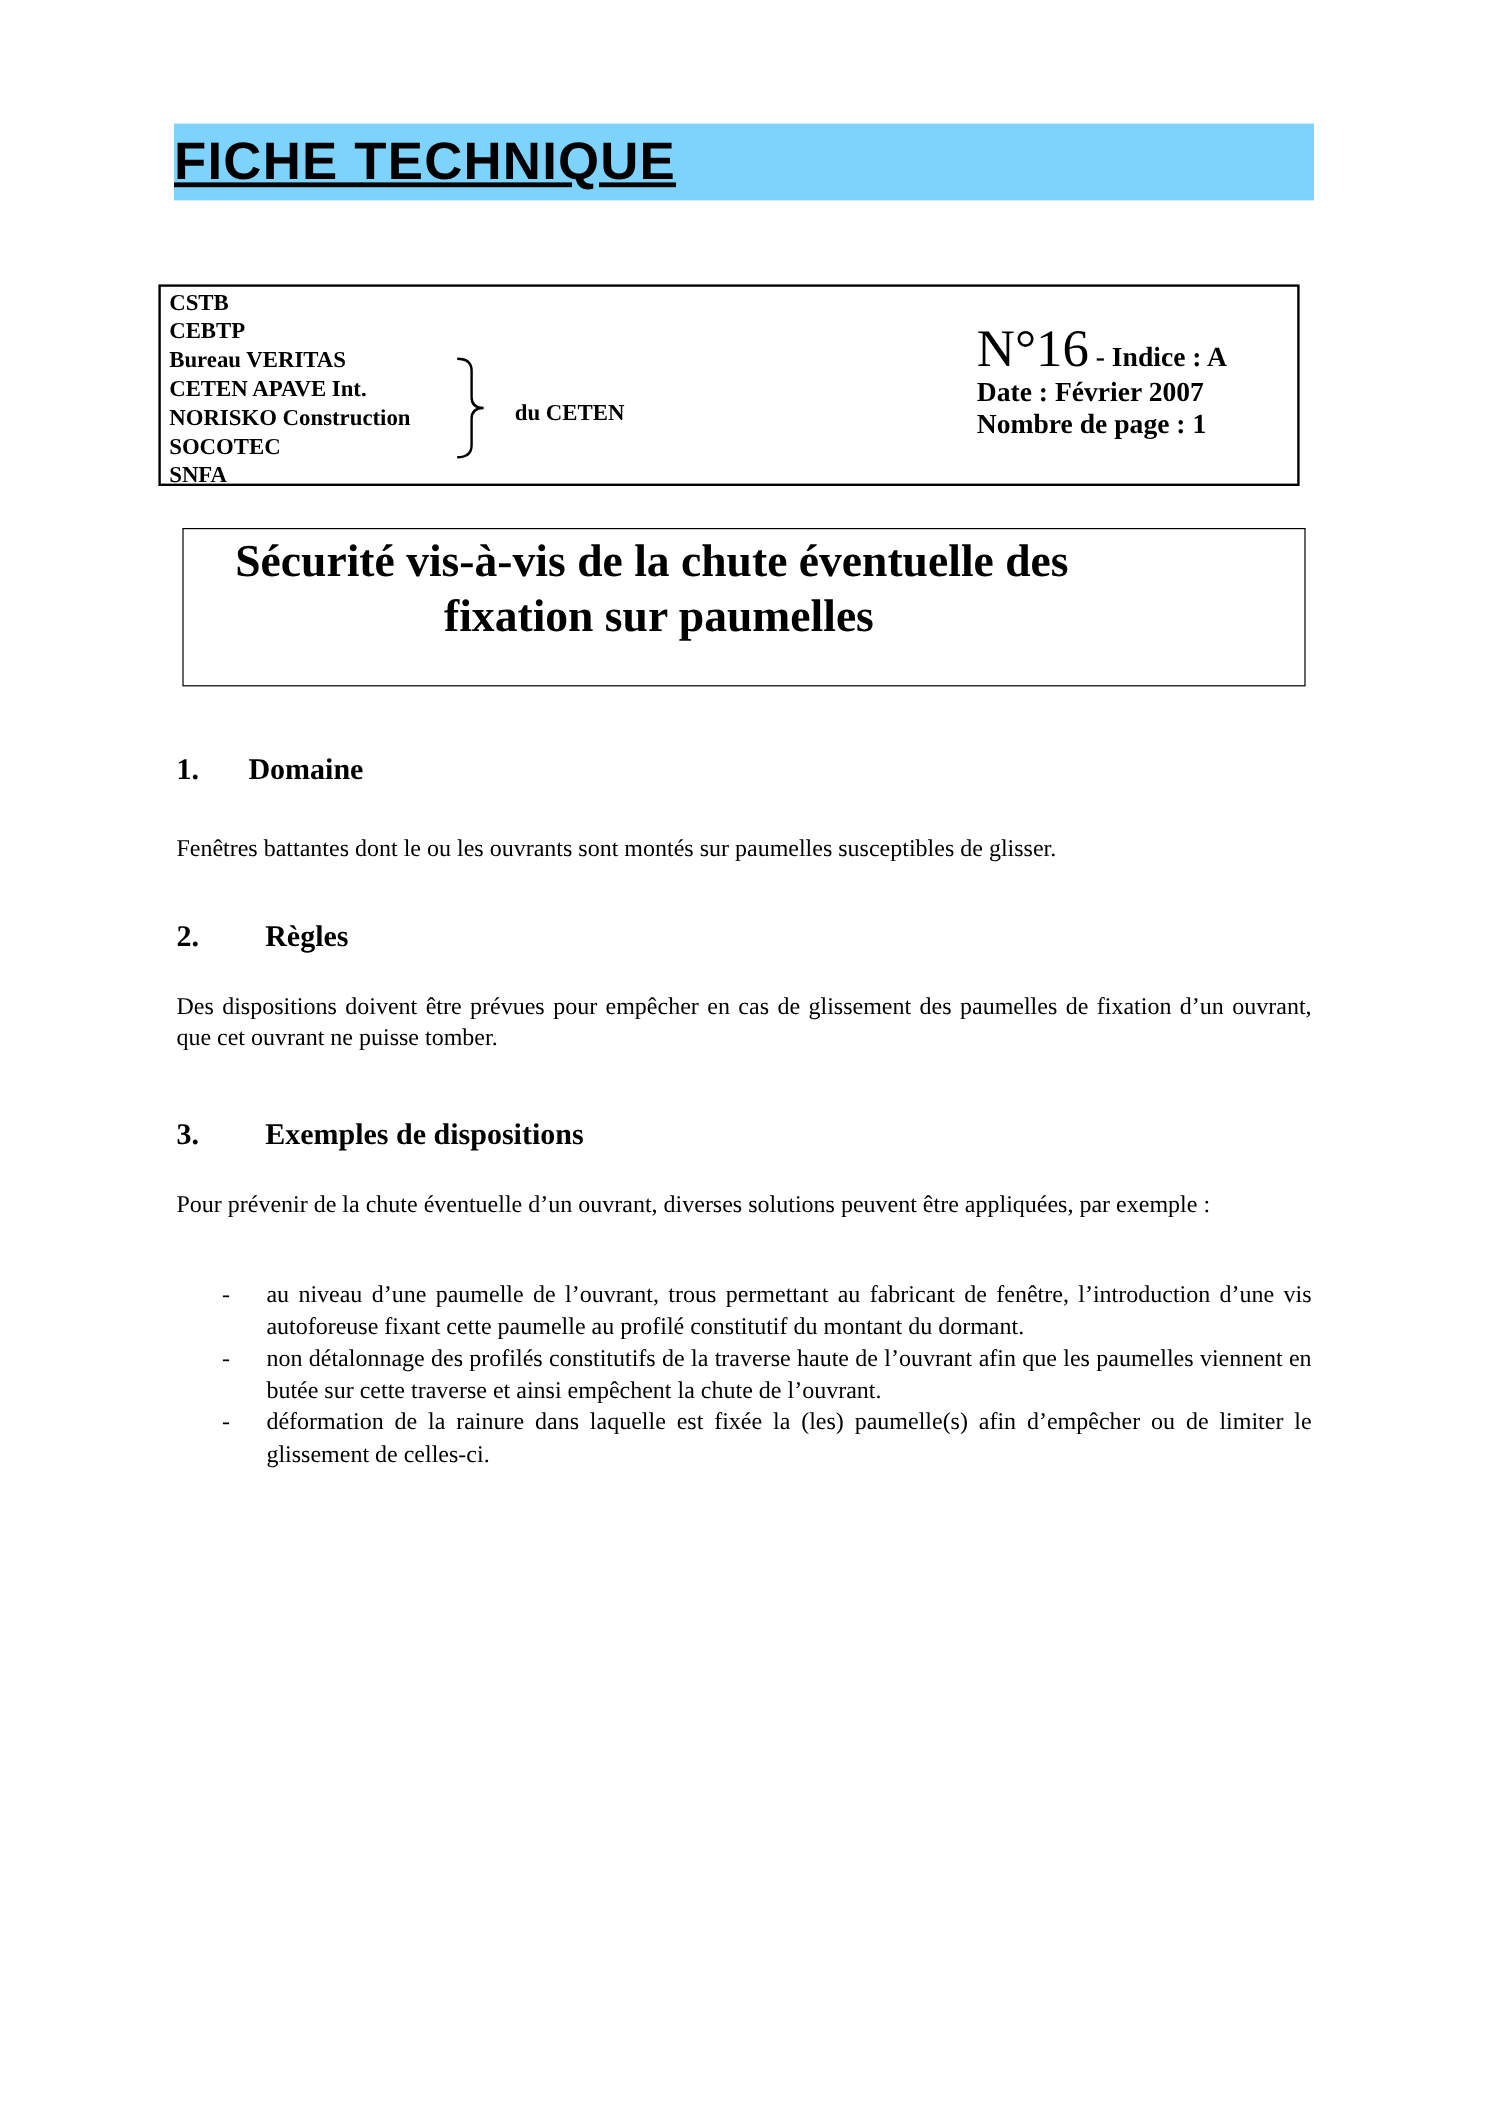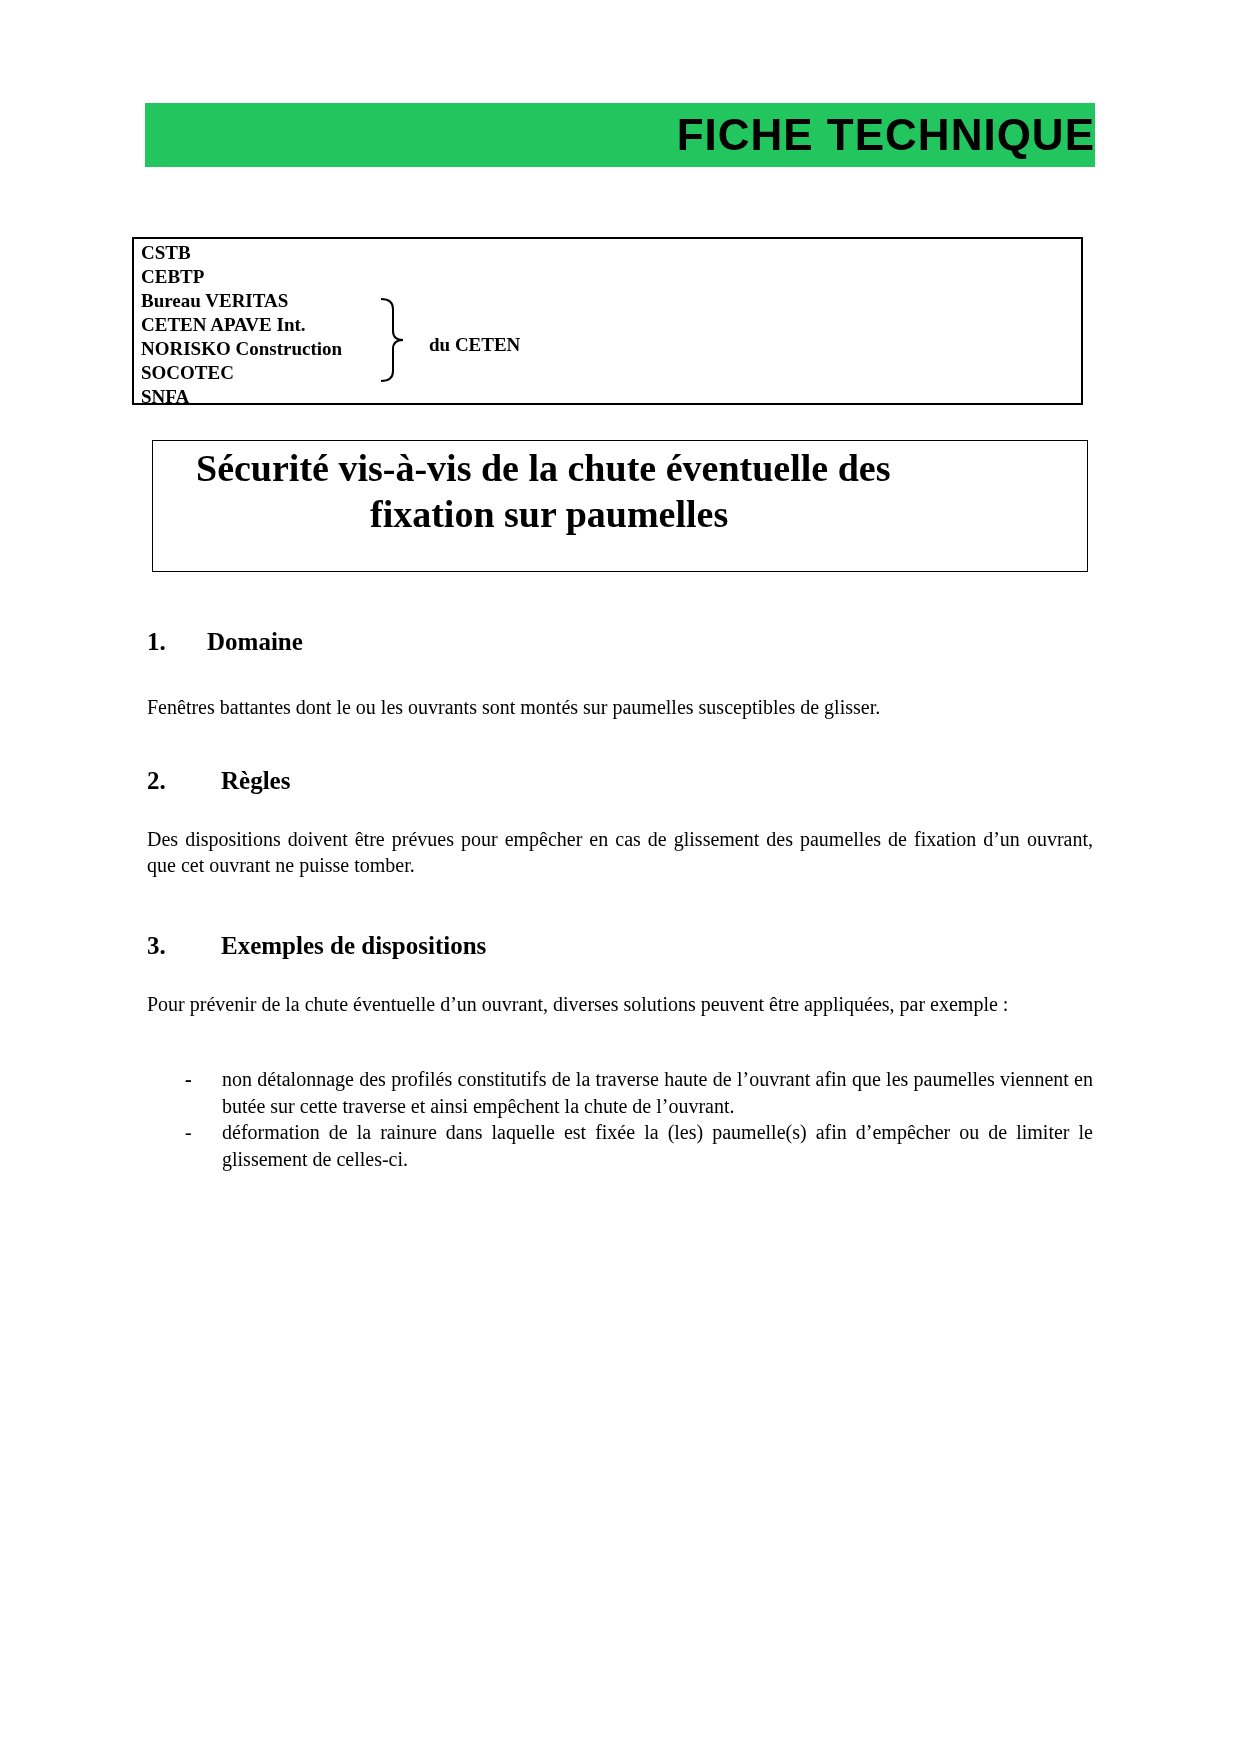--- a/index.html
+++ b/index.html
@@ -1,17 +1,17 @@
 <!DOCTYPE html>
 <html><head>
 <meta charset="utf-8">
 <style>
   html, body { margin:0; padding:0; }
   body { width:1240px; height:1755px; background:#ffffff; position:relative; font-family:"Liberation Serif", serif; color:#000; overflow:hidden; }
-  .banner { position:absolute; left:145px; top:103px; width:950px; height:64px; background:#22c55e; display:flex; align-items:center; justify-content:flex-end; }
+  .banner { position:absolute; left:145px; top:103px; width:950px; height:64px; background:#7dd3fc; display:flex; align-items:center; justify-content:flex-start;text-decoration:underline; }
   .banner span { font-family:"Liberation Sans", sans-serif; font-weight:bold; font-size:44px; letter-spacing:1px; }
   .infobox { position:absolute; left:132px; top:225px; width:951px; height:168px; border:2px solid #000; box-sizing:border-box;margin-top:12px; }
   .orgs { position:absolute; left:7px; top:2px; font-weight:bold; font-size:19px; line-height:24px; }
   .brace { position:absolute; left:245px; top:58px; }
   .coprec { position:absolute; left:295px; top:95px; font-weight:bold; font-size:19px; }
   .ref { position:absolute; left:680px; top:30px; font-weight:bold; }
   .ref .num { font-size:44px; font-weight:normal; line-height:44px; }
   .ref .indice { font-size:23px; }
   .ref .line { font-size:23px; line-height:27px; }
   .titlebox { position:absolute; left:152px; top:440px; width:936px; height:132px; border:1.5px solid #000; box-sizing:border-box; text-align:center; }
@@ -39,20 +39,25 @@
     <div>Bureau VERITAS</div>
     <div>CETEN APAVE Int.</div>
     <div>NORISKO Construction</div>
     <div>SOCOTEC</div>
     <div>SNFA</div>
   </div>
   <svg class="brace" width="30" height="86" viewBox="0 0 30 86">
     <path d="M2 2 Q14 2 14 12 L14 34 Q14 43 24 43 Q14 43 14 52 L14 74 Q14 84 2 84" fill="none" stroke="#000" stroke-width="2"></path>
   </svg>
   <div class="coprec">du CETEN</div>
+  <div class="ref">
+    <div><span class="num">N°16</span><span class="indice"> - Indice : A</span></div>
+    <div class="line">Date : Février 2007</div>
+    <div class="line">Nombre de page : 1</div>
+  </div>
 </div>
 
 <div class="titlebox">
   <div class="t1">Sécurité vis-à-vis de la chute éventuelle des</div>
   <div class="t2">fixation sur paumelles</div>
 </div>
 
 <div class="h" style="top:628px;">
   <span class="n" style="width:60px">1.</span><span>Domaine</span>
 </div>
@@ -62,16 +67,16 @@
   <span class="n">2.</span><span>Règles</span>
 </div>
 <div class="p" style="top:826px;">Des dispositions doivent être prévues pour empêcher en cas de glissement des paumelles de fixation d’un ouvrant, que cet ouvrant ne puisse tomber.</div>
 
 <div class="h" style="top:932px;">
   <span class="n">3.</span><span>Exemples de dispositions</span>
 </div>
 <div class="p" style="top:991px;">Pour prévenir de la chute éventuelle d’un ouvrant, diverses solutions peuvent être appliquées, par exemple :</div>
 
 <ul class="items">
-  <li><span class="dash">-</span></li>
+  <li><span class="dash">-</span><span>au niveau d’une paumelle de l’ouvrant, trous permettant au fabricant de fenêtre, l’introduction d’une vis autoforeuse fixant cette paumelle au profilé constitutif du montant du dormant.</span></li>
   <li><span class="dash">-</span><span>non détalonnage des profilés constitutifs de la traverse haute de l’ouvrant afin que les paumelles viennent en butée sur cette traverse et ainsi empêchent la chute de l’ouvrant.</span></li>
   <li><span class="dash">-</span><span>déformation de la rainure dans laquelle est fixée la (les) paumelle(s) afin d’empêcher ou de limiter le glissement de celles-ci.</span></li>
 </ul>
 
 </body></html>

